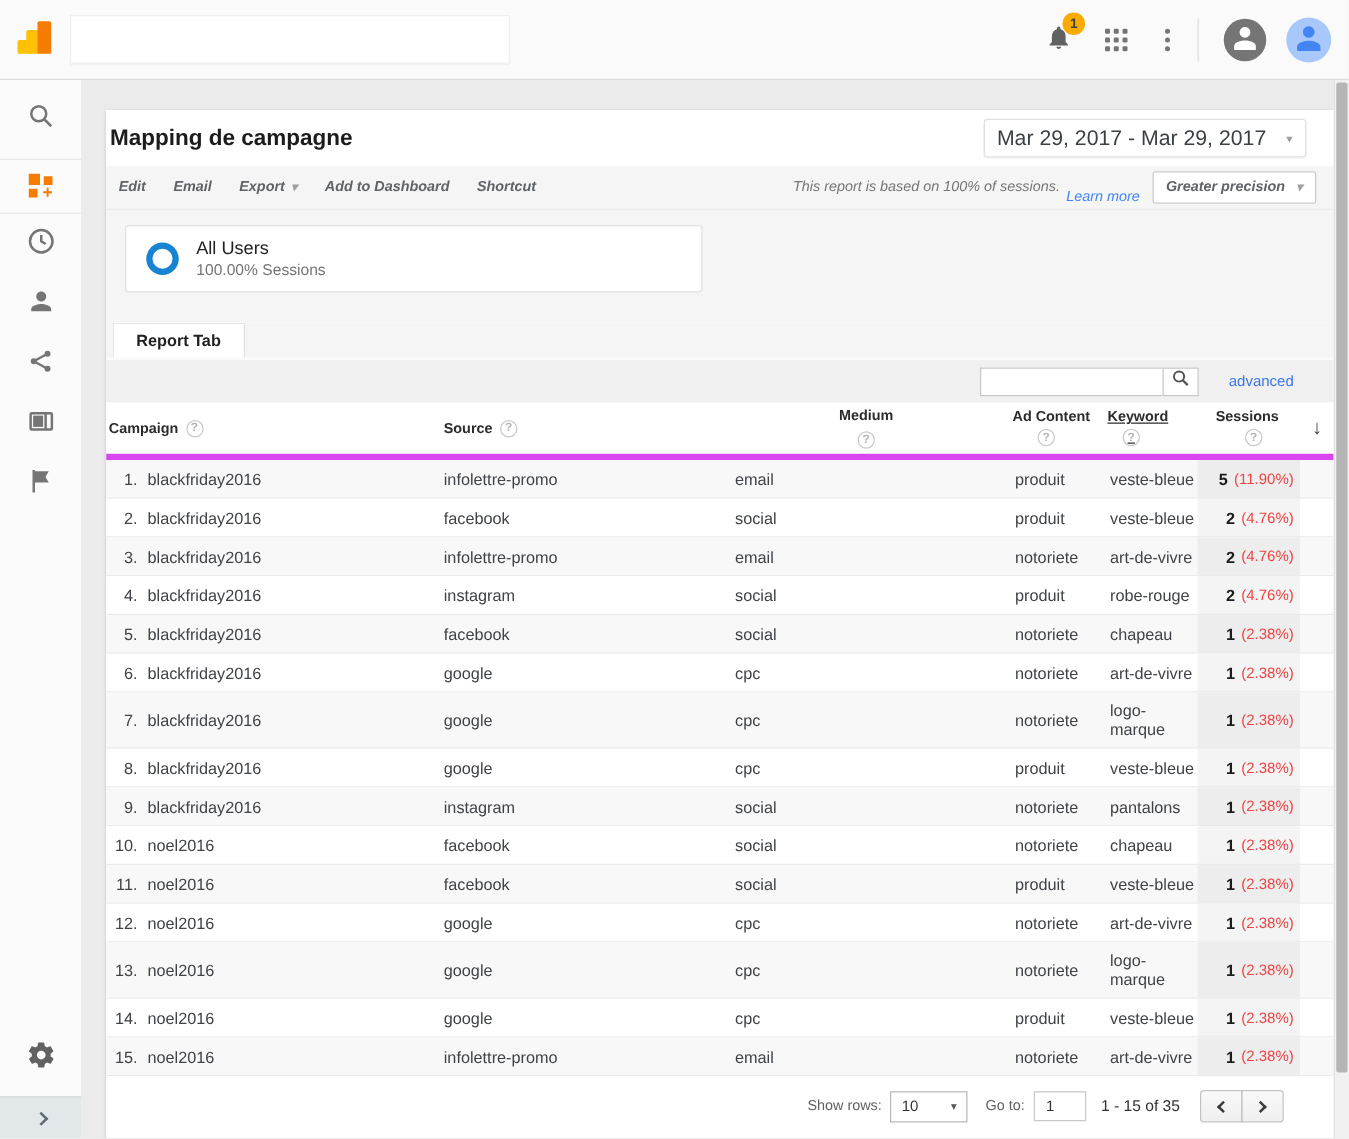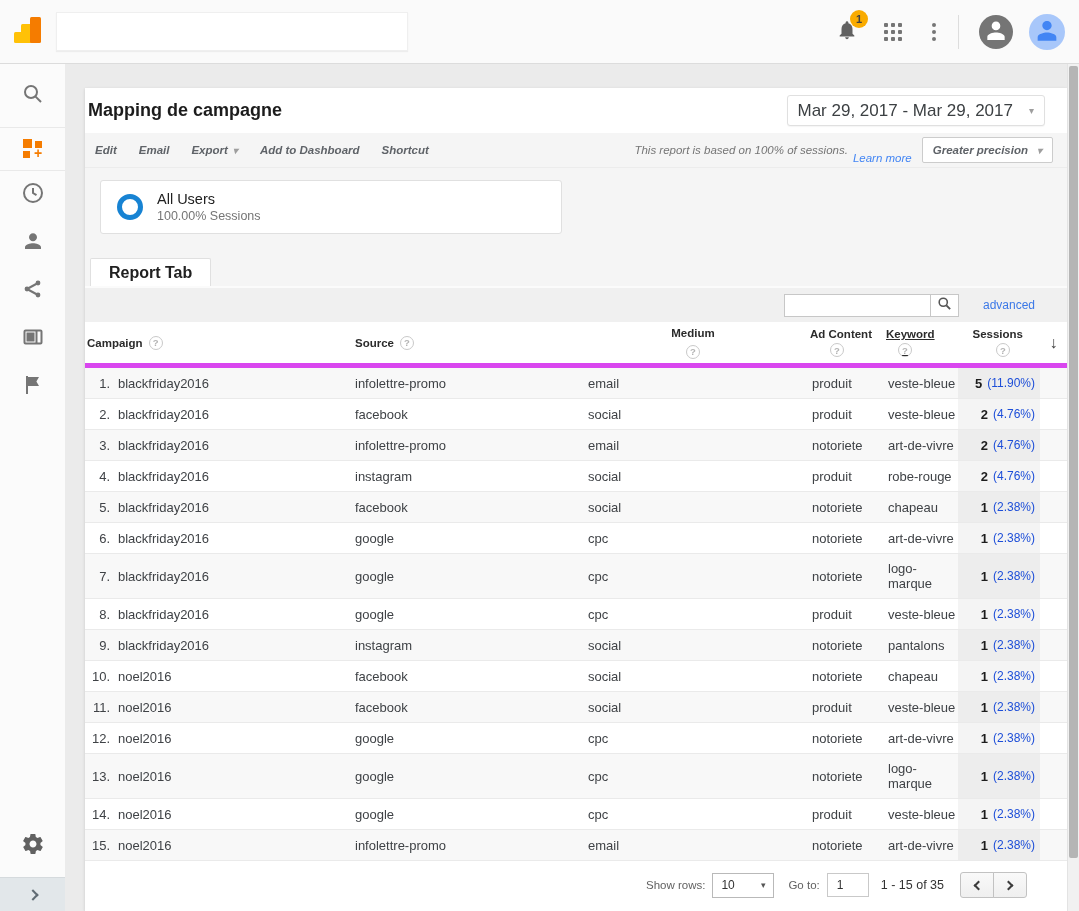--- a/index.html
+++ b/index.html
@@ -59,21 +59,21 @@
   .segments-zone { background:#f5f5f5; padding:12px 15px 0 15px; height:90px; display:flex; }
   .seg-card { height:54px; background:#fff; border:1px solid #e0e0e0; border-radius:3px; display:flex; align-items:center; padding:0 16px; width:462px; cursor:pointer; }
   .seg-card-add { height:54px; background:transparent; border:1px dashed #c9c9c9; border-radius:3px; display:flex; align-items:center; padding:0 16px; flex:1; margin-left:16px; cursor:pointer; }
   .donut { width:26px; height:26px; border-radius:50%; border:5px solid #1783d3; margin-right:14px; flex:none; }
   .donut-gray { border-color:#e2e2e2; }
   .seg-name { font-size:14.5px; color:#212121; }
   .seg-detail { font-size:12.5px; color:#757575; margin-top:2px; }
   .seg-add-label { font-size:14.5px; color:#8c8c8c; }
 
   .tab-row { background:#f5f5f5; height:28px; padding-left:5px; display:flex; align-items:flex-end; }
-  .tab { height:28px; background:#fff; border:1px solid #e0e0e0; border-bottom:none; border-radius:2px 2px 0 0; display:flex; align-items:center; padding:0 18px; font-size:16px; font-weight:bold; color:#212121; cursor:pointer; }
+  .tab { height:28px; background:#fff; border:1px solid #e0e0e0; border-bottom:none; border-radius:2px 2px 0 0; display:flex; align-items:center; padding:0 18px; font-size:13px; font-weight:bold; color:#212121; cursor:pointer; }
 
   .search-band { height:36px; background:#f0f0f0; border-top:2px solid #fbfbfb; display:flex; align-items:center; justify-content:flex-end; padding-right:32px; }
   .tbl-search-input { width:146px; height:23px; border:1px solid #c7c7c7; border-right:none; background:#fff; padding:0 6px; font-size:12px; outline:none; font-family:"Liberation Sans",sans-serif; }
   .tbl-search-btn { width:29px; height:23px; background:#fff; border:1px solid #c7c7c7; display:flex; align-items:center; justify-content:center; cursor:pointer; }
   .advanced-link { font-size:12px; color:#3b78e7; margin-left:24px; cursor:pointer; }
 
   
   .thead { display:flex; align-items:center; height:46px; border-bottom:5px solid #d946ef; background:#fff; }
   .th { font-size:11.5px; font-weight:bold; color:#2b2b2b; }
   .th-inline { display:flex; align-items:center; gap:6px; }
@@ -95,21 +95,21 @@
   .sort-arrow { font-size:16px; color:#424242; font-weight:bold; cursor:pointer; }
 
   .trow { display:flex; align-items:center; min-height:31px; border-bottom:1px solid #eaeaea; background:#fff; font-size:13px; color:#3f4246; }
   .trow.shaded { background:#f8f8f8; }
   .td-idx { width:33px; text-align:right; padding-right:8px; color:#3f4246; }
   .td-campaign { width:232px; }
   .td-adcontent { padding-left:14px; }
   .td-keyword { padding:7px 1px 7px 2px; line-height:15px; overflow-wrap:break-word; word-wrap:break-word; }
   .td-sessions { align-self:stretch; display:flex; align-items:center; justify-content:flex-end; background:rgba(0,0,0,0.045); padding-right:5px; gap:5px; }
   .sess-val { font-weight:bold; color:#1d1d1d; font-size:13px; }
-  .sess-pct { color:#1d4ed8; font-size:12px; }
+  .sess-pct { color:#ef4444; font-size:12px; }
 
   
   .pagination { display:flex; align-items:center; justify-content:flex-end; height:48px; padding-right:40px; font-size:11.5px; color:#616161; background:#fff; }
   .rows-select { width:62px; height:25px; border:1px solid #b9b9b9; background:#fff; display:flex; align-items:center; justify-content:space-between; padding:0 8px; margin:0 14px 0 7px; font-size:12px; color:#333; cursor:pointer; }
   .rows-select .caret { color:#555; font-size:9px; }
   .goto-input { width:42px; height:24px; border:1px solid #c9c9c9; padding:0 0 0 9px; font-size:12px; color:#333; margin:0 12px 0 7px; outline:none; font-family:"Liberation Sans",sans-serif; }
   .range-text { font-size:12.5px; color:#333; margin-right:16px; }
   .pager { display:flex; }
   .pg-btn { width:34px; height:26px; border:1px solid #c2c2c2; background:linear-gradient(#f9f9f9,#efefef); display:flex; align-items:center; justify-content:center; cursor:pointer; }
   .pg-prev { border-radius:3px 0 0 3px; }

